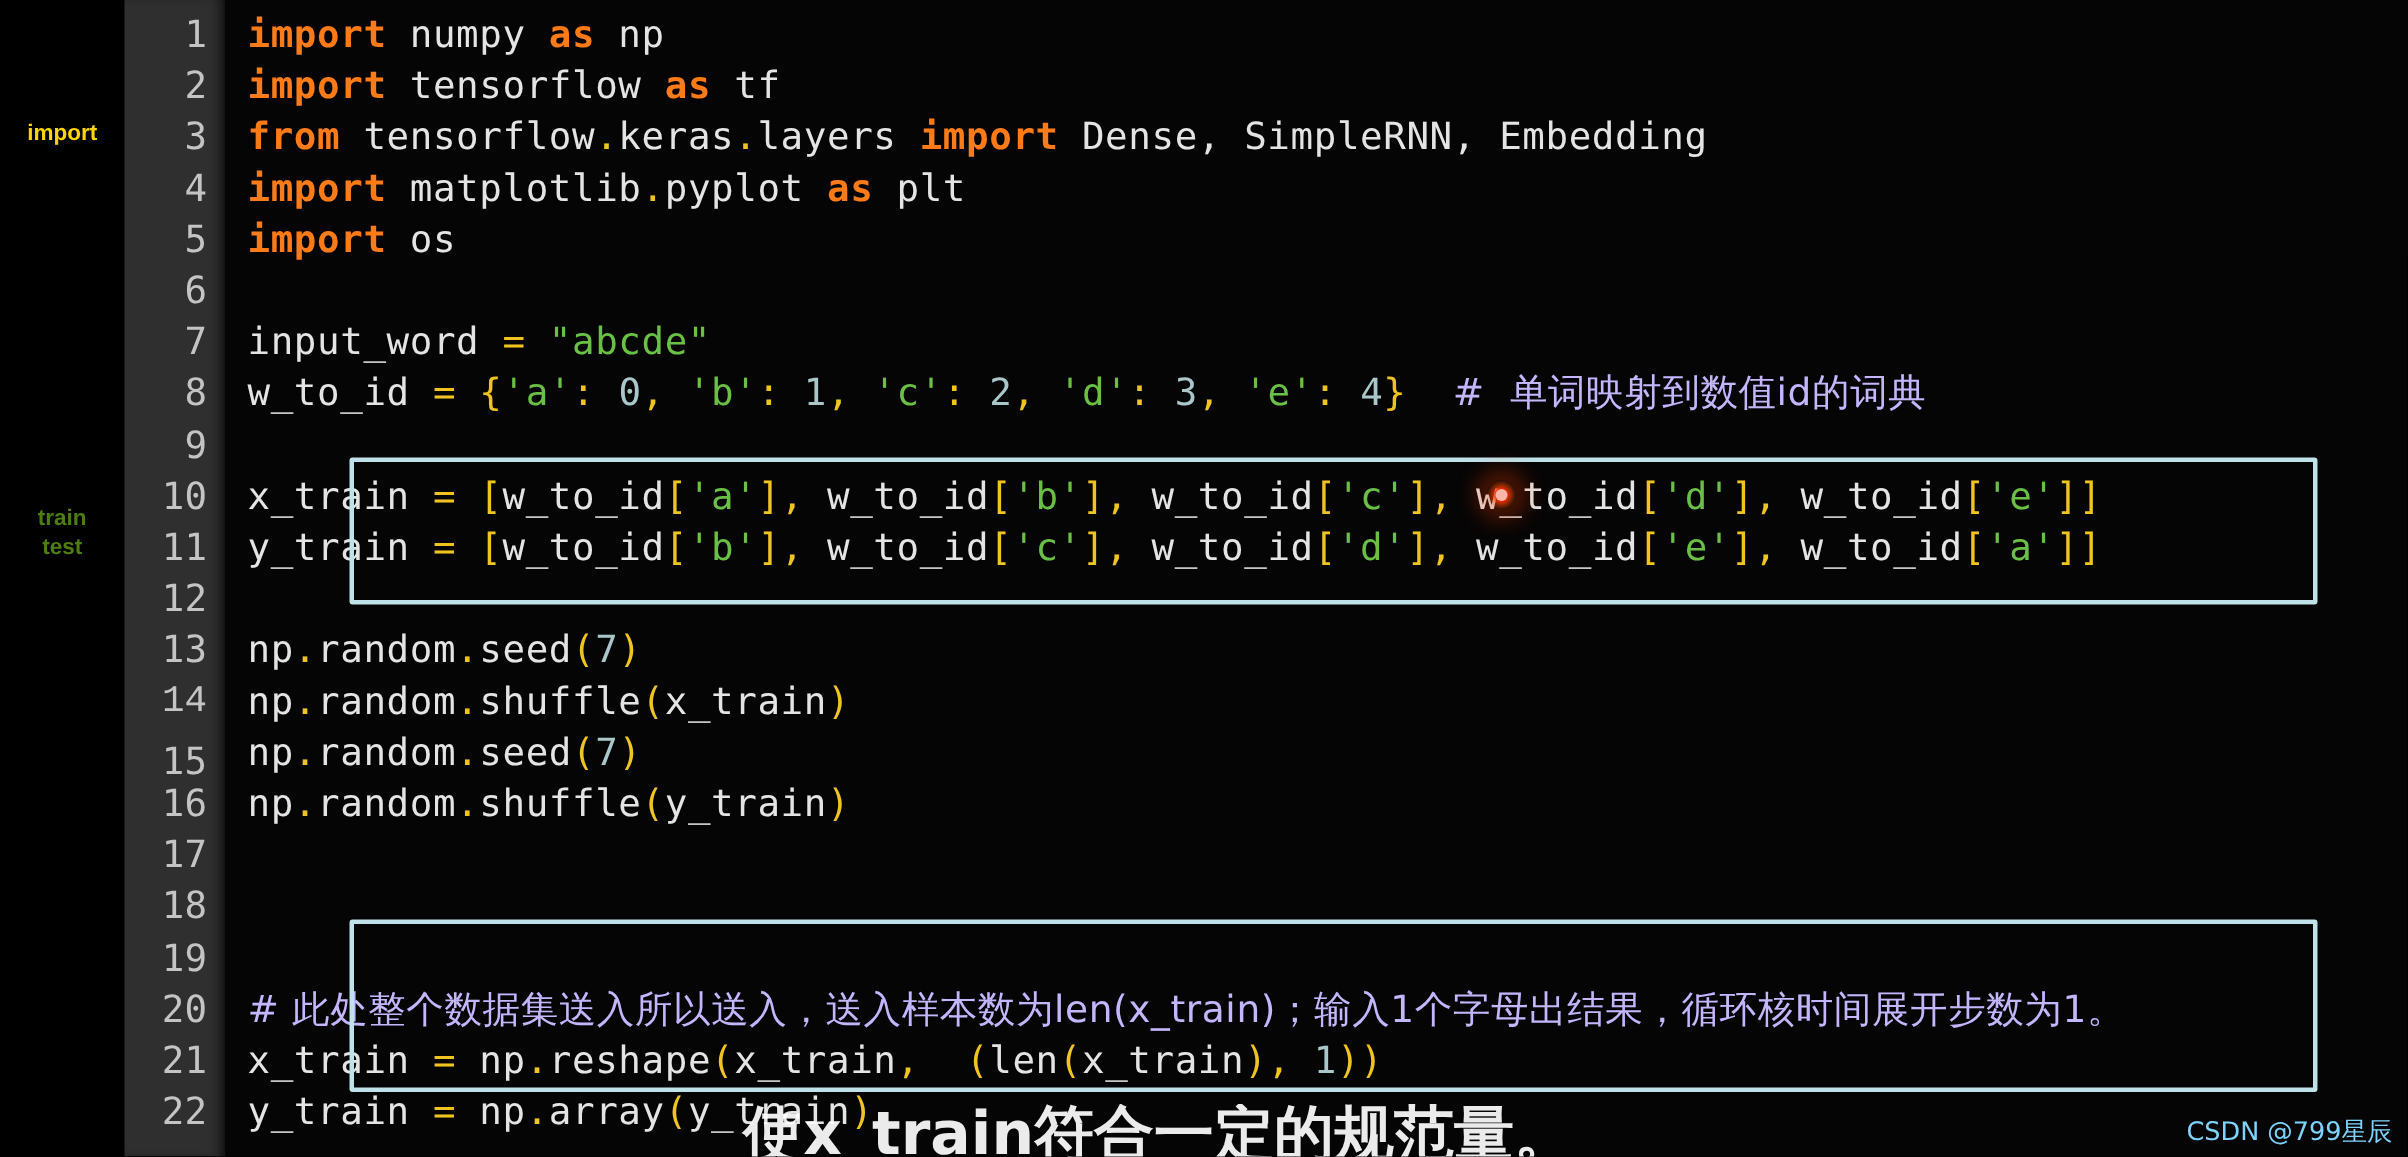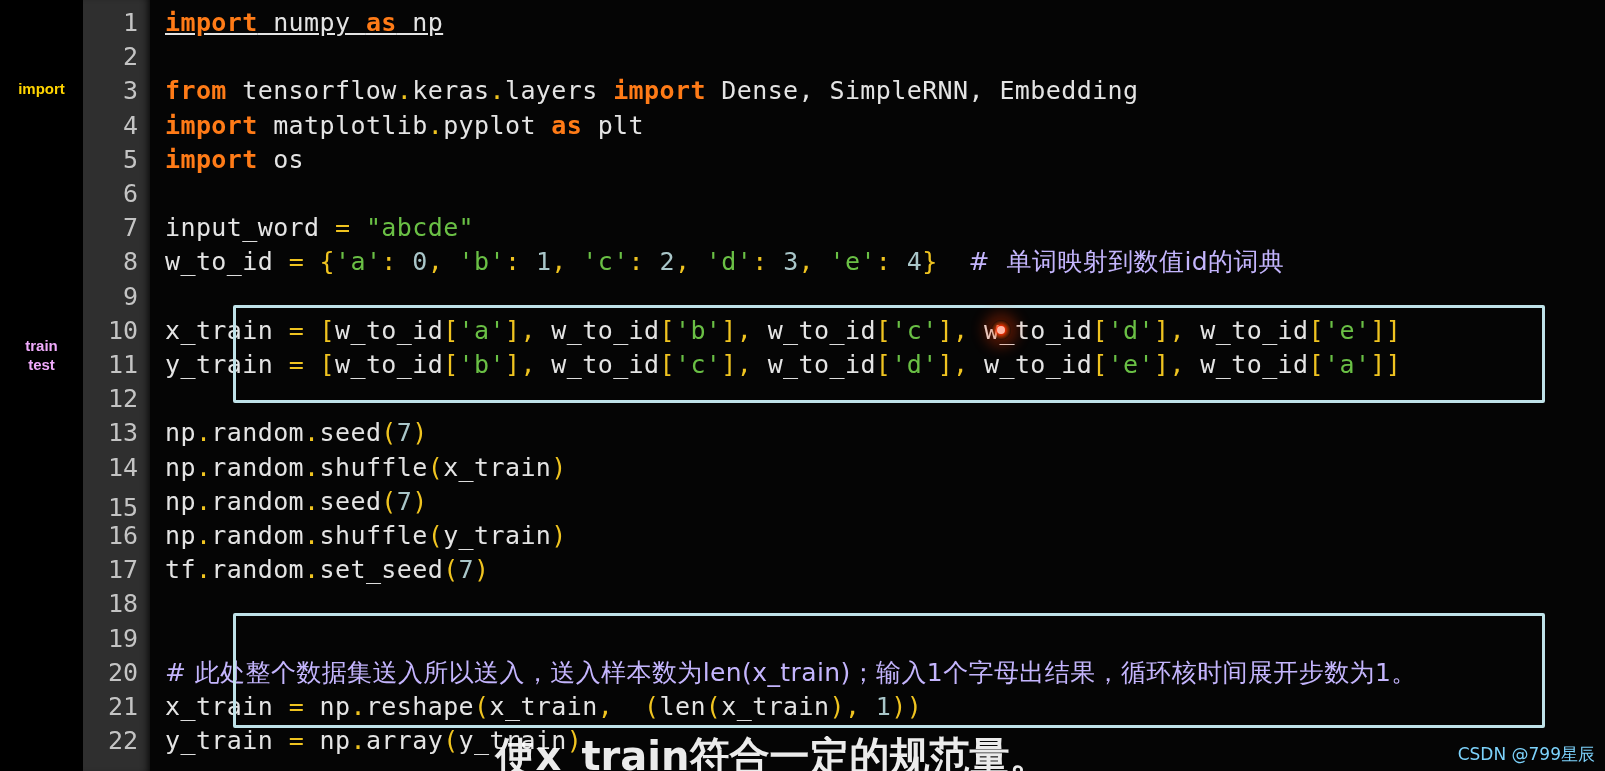--- a/index.html
+++ b/index.html
@@ -24,21 +24,21 @@
     position:absolute;left:0;top:0;width:83px;height:771px;
     background:#000;
   }
   .annot{
     position:absolute;width:83px;text-align:center;
     font-family:"Liberation Sans","DejaVu Sans",sans-serif;
     font-weight:bold;font-size:15px;line-height:19px;
     color:#ffb300;white-space:pre-line;
   }
   #annot-import{top:79px;color:#ffd400;}
-  #annot-traintest{top:336px;color:#f0abfc;}
+  #annot-traintest{top:336px;color:#4d7c0f;}
 
   
   #editor{
     position:absolute;left:83px;top:0;width:1522px;height:771px;
     background:#050505;
   }
   #linenums{
     position:absolute;left:0;top:0;width:67px;height:771px;
     background:#2f2f2f;
     box-shadow:inset -7px 0 9px -6px #000;
@@ -126,48 +126,48 @@
       <div class="ln" style="top: 108.6px;">4</div>
       <div class="ln" style="top: 142.8px;">5</div>
       <div class="ln" style="top: 177px;">6</div>
       <div class="ln" style="top: 211.2px;">7</div>
       <div class="ln" style="top: 245.4px;">8</div>
       <div class="ln" style="top: 279.6px;">9</div>
       <div class="ln" style="top: 313.8px;">10</div>
       <div class="ln" style="top: 348px;">11</div>
       <div class="ln" style="top: 382.2px;">12</div>
       <div class="ln" style="top: 416.4px;">13</div>
-      <div class="ln" style="top: 450.6px;">14</div>
+      <div class="ln" style="top: 450.6px; font-family: Liberation Mono, monospace;">14</div>
       <div class="ln" style="top: 491px;">15</div>
       <div class="ln" style="top: 519px;">16</div>
       <div class="ln" style="top: 553.2px;">17</div>
       <div class="ln" style="top: 587.4px;">18</div>
       <div class="ln" style="top: 621.6px;">19</div>
       <div class="ln" style="top: 655.8px;">20</div>
       <div class="ln" style="top: 690px;">21</div>
       <div class="ln" style="top: 724.2px;">22</div>
     </div>
 
   <div id="code">
-      <div class="cl" style="top: 6px; text-decoration: underline;"><span class="kw">import</span><span class="id"> numpy </span><span class="kw">as</span><span class="id"> np</span></div>
+      <div class="cl" style="top: 6px;"><span class="kw">import</span><span class="id"> numpy </span><span class="kw">as</span><span class="id"> np</span></div>
+      <div class="cl" style="top: 40.2px;"><span class="kw">import</span><span class="id"> tensorflow </span><span class="kw">as</span><span class="id"> tf</span></div>
       <div class="cl" style="top: 74.4px;"><span class="kw">from</span><span class="id"> tensorflow</span><span class="punc">.</span><span class="id">keras</span><span class="punc">.</span><span class="id">layers </span><span class="kw">import</span><span class="id"> Dense, SimpleRNN, Embedding</span></div>
       <div class="cl" style="top: 108.6px;"><span class="kw">import</span><span class="id"> matplotlib</span><span class="punc">.</span><span class="id">pyplot </span><span class="kw">as</span><span class="id"> plt</span></div>
       <div class="cl" style="top: 142.8px;"><span class="kw">import</span><span class="id"> os</span></div>
       <div class="cl" style="top: 177px;"></div>
       <div class="cl" style="top: 211.2px;"><span class="id">input_word </span><span class="op">=</span><span class="id"> </span><span class="str">"abcde"</span></div>
       <div class="cl" style="top: 245.4px;"><span class="id">w_to_id </span><span class="op">=</span><span class="id"> </span><span class="punc">{</span><span class="str">'a'</span><span class="punc">:</span><span class="id"> </span><span class="num">0</span><span class="punc">,</span><span class="id"> </span><span class="str">'b'</span><span class="punc">:</span><span class="id"> </span><span class="num">1</span><span class="punc">,</span><span class="id"> </span><span class="str">'c'</span><span class="punc">:</span><span class="id"> </span><span class="num">2</span><span class="punc">,</span><span class="id"> </span><span class="str">'d'</span><span class="punc">:</span><span class="id"> </span><span class="num">3</span><span class="punc">,</span><span class="id"> </span><span class="str">'e'</span><span class="punc">:</span><span class="id"> </span><span class="num">4</span><span class="punc">}</span><span class="id">  </span><span class="com cjk">#  单词映射到数值id的词典</span></div>
       <div class="cl" style="top: 279.6px;"></div>
       <div class="cl" style="top: 313.8px;"><span class="id">x_train </span><span class="op">=</span><span class="id"> </span><span class="punc">[</span><span class="id">w_to_id</span><span class="punc">[</span><span class="str">'a'</span><span class="punc">]</span><span class="punc">,</span><span class="id"> w_to_id</span><span class="punc">[</span><span class="str">'b'</span><span class="punc">]</span><span class="punc">,</span><span class="id"> w_to_id</span><span class="punc">[</span><span class="str">'c'</span><span class="punc">]</span><span class="punc">,</span><span class="id"> w_to_id</span><span class="punc">[</span><span class="str">'d'</span><span class="punc">]</span><span class="punc">,</span><span class="id"> w_to_id</span><span class="punc">[</span><span class="str">'e'</span><span class="punc">]]</span></div>
       <div class="cl" style="top: 348px;"><span class="id">y_train </span><span class="op">=</span><span class="id"> </span><span class="punc">[</span><span class="id">w_to_id</span><span class="punc">[</span><span class="str">'b'</span><span class="punc">]</span><span class="punc">,</span><span class="id"> w_to_id</span><span class="punc">[</span><span class="str">'c'</span><span class="punc">]</span><span class="punc">,</span><span class="id"> w_to_id</span><span class="punc">[</span><span class="str">'d'</span><span class="punc">]</span><span class="punc">,</span><span class="id"> w_to_id</span><span class="punc">[</span><span class="str">'e'</span><span class="punc">]</span><span class="punc">,</span><span class="id"> w_to_id</span><span class="punc">[</span><span class="str">'a'</span><span class="punc">]]</span></div>
       <div class="cl" style="top: 382.2px;"></div>
       <div class="cl" style="top: 416.4px;"><span class="id">np</span><span class="punc">.</span><span class="id">random</span><span class="punc">.</span><span class="id">seed</span><span class="punc">(</span><span class="num">7</span><span class="punc">)</span></div>
       <div class="cl" style="top: 450.6px;"><span class="id">np</span><span class="punc">.</span><span class="id">random</span><span class="punc">.</span><span class="id">shuffle</span><span class="punc">(</span><span class="id">x_train</span><span class="punc">)</span></div>
       <div class="cl" style="top: 484.8px;"><span class="id">np</span><span class="punc">.</span><span class="id">random</span><span class="punc">.</span><span class="id">seed</span><span class="punc">(</span><span class="num">7</span><span class="punc">)</span></div>
       <div class="cl" style="top: 519px;"><span class="id">np</span><span class="punc">.</span><span class="id">random</span><span class="punc">.</span><span class="id">shuffle</span><span class="punc">(</span><span class="id">y_train</span><span class="punc">)</span></div>
-      <div class="cl" style="top: 553.2px;"><span class="id">tf</span><span class="punc">.</span><span class="id">random</span><span class="punc">.</span><span class="id">set_seed</span><span class="punc">(</span><span class="num">7</span><span class="punc">)</span></div>
       <div class="cl" style="top: 587.4px;"></div>
       <div class="cl" style="top: 655.8px;"><span class="com cjk"># 此处整个数据集送入所以送入，送入样本数为len(x_train)；输入1个字母出结果，循环核时间展开步数为1。</span></div>
       <div class="cl" style="top: 690px;"><span class="id">x_train </span><span class="op">=</span><span class="id"> np</span><span class="punc">.</span><span class="id">reshape</span><span class="punc">(</span><span class="id">x_train</span><span class="punc">,</span><span class="id">  </span><span class="punc">(</span><span class="id">len</span><span class="punc">(</span><span class="id">x_train</span><span class="punc">)</span><span class="punc">,</span><span class="id"> </span><span class="num">1</span><span class="punc">))</span></div>
       <div class="cl" style="top: 724.2px;"><span class="id">y_train </span><span class="op">=</span><span class="id"> np</span><span class="punc">.</span><span class="id">array</span><span class="punc">(</span><span class="id">y_train</span><span class="punc">)</span></div>
     </div>
 
   <div class="hl-box" id="hl-box-1"></div>
   <div class="hl-box" id="hl-box-2"></div>
 
   <div id="cursor-dot"></div>

